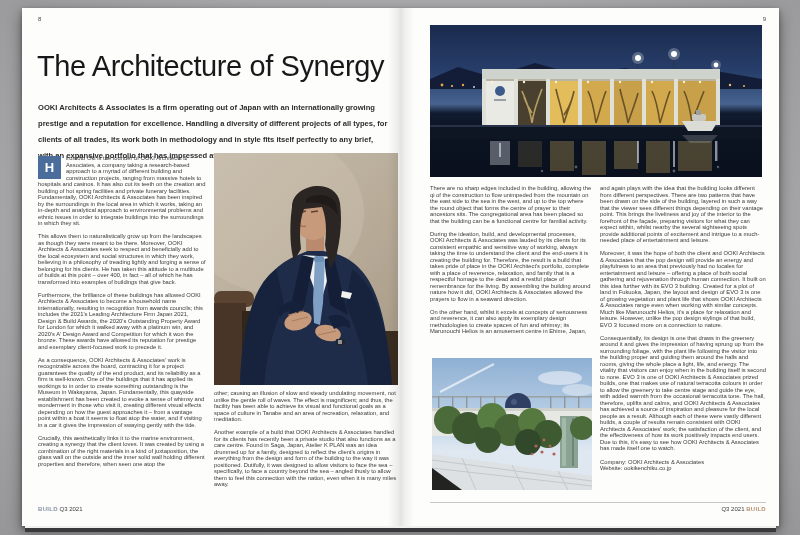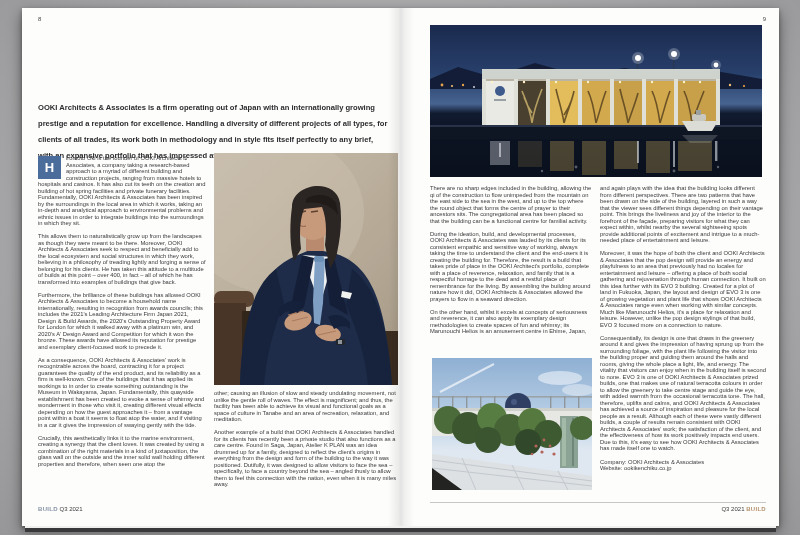--- a/index.html
+++ b/index.html
@@ -66,20 +66,21 @@
   .footer-right .brand{color:#b5916c;}
   .footer-rule{position:absolute;left:30px;right:13px;top:494px;height:1px;background:#c7c7c7;}
 </style>
 </head>
 <body>
 
 <div class="spread">
 
   <div class="page page-left">
     <div class="pagenum left">8</div>
+    <div class="title">The Architecture of Synergy</div>
     <div class="intro">OOKI Architects &amp; Associates is a firm operating out of Japan with an internationally growing prestige and a reputation for excellence. Handling a diversity of different projects of all types, for clients of all trades, its work both in methodology and in style fits itself perfectly to any brief, with an expansive portfolio that has impressed awards committees since its founding.</div>
 
     <div class="lp-col1 bodytext">
       <p><span class="dropcap">H</span><span>iromoto Oki is the founder of OOKI Architects &amp; Associates, a company taking a research-based approach to a myriad of different building and construction projects, ranging from massive hotels to hospitals and casinos. It has also cut its teeth on the creation and building of hot spring facilities and private funerary facilities. Fundamentally, OOKI Architects &amp; Associates has been inspired by the surroundings in the local area in which it works, taking an in-depth and analytical approach to environmental problems and ethnic issues in order to integrate buildings into the surroundings in which they sit.</span></p>
       <p>This allows them to naturalistically grow up from the landscapes as though they were meant to be there. Moreover, OOKI Architects &amp; Associates seek to respect and beneficially add to the local ecosystem and social structures in which they work, believing in a philosophy of treading lightly and forging a sense of belonging for his clients. He has taken this attitude to a multitude of builds at this point – over 400, in fact – all of which he has transformed into examples of buildings that give back.</p>
       <p>Furthermore, the brilliance of these buildings has allowed OOKI Architects &amp; Associates to become a household name internationally, resulting in recognition from awards councils; this includes the 2021's Leading Architecture Firm Japan 2021, Design &amp; Build Awards, the 2020's Outstanding Property Award for London for which it walked away with a platinum win, and 2020's A' Design Award and Competition for which it won the bronze. These awards have allowed its reputation for prestige and exemplary client-focused work to precede it.</p>
       <p>As a consequence, OOKI Architects &amp; Associates' work is recognizable across the board, contracting it for a project guarantees the quality of the end product, and its reliability as a firm is well-known. One of the buildings that it has applied its workings to in order to create something outstanding is the Museum in Wakayama, Japan. Fundamentally, this quayside establishment has been created to evoke a sense of whimsy and wonderment in those who visit it, creating different visual effects depending on how the guest approaches it – from a vantage point within a boat it seems to float atop the water, and if visiting in a car it gives the impression of swaying gently with the tide.</p>
       <p>Crucially, this aesthetically links it to the marine environment, creating a synergy that the client loves. It was created by using a combination of the right materials in a kind of juxtaposition, the glass wall on the outside and the inner solid wall holding different properties and therefore, when seen one atop the</p>
     </div>
 

